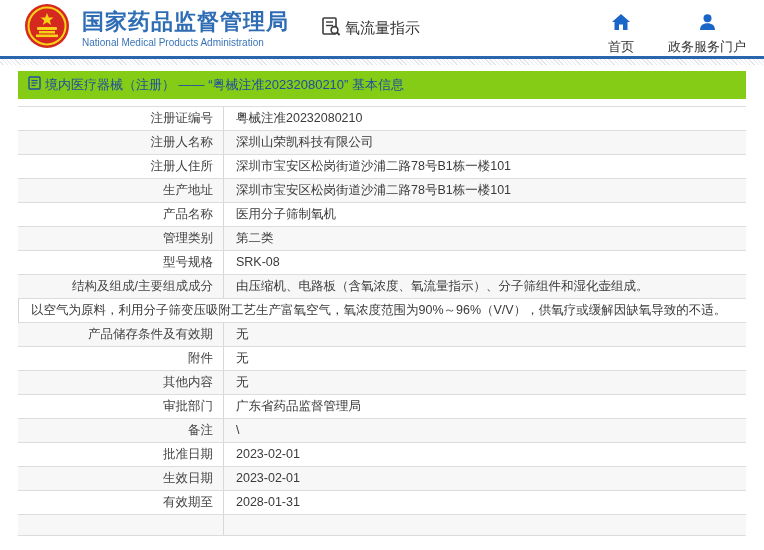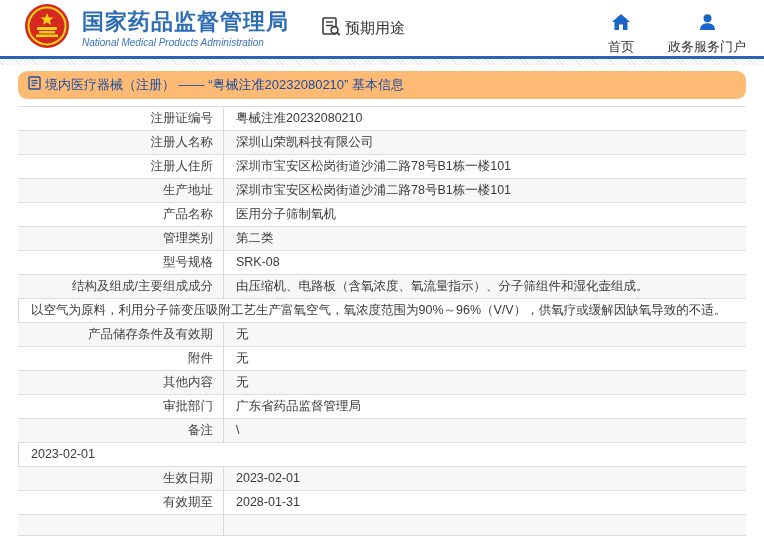--- a/index.html
+++ b/index.html
@@ -5,36 +5,36 @@
   * { margin:0; padding:0; box-sizing:border-box; }
   html,body { width:764px; height:550px; background:#fff; overflow:hidden;
     font-family:"Liberation Sans","DejaVu Sans",sans-serif; }
 
   
   .header { height:56px; display:flex; align-items:center; background:#fff; position:relative; }
   .brand { display:flex; align-items:center; margin-left:24px; cursor:pointer; }
   .emblem { width:46px; height:46px; flex:0 0 46px; }
   .titles { margin-left:12px; }
   .title-cn { font-size:22px; font-weight:bold; color:#2e6db4; letter-spacing:1px; line-height:26px; }
-  .title-en { font-size:10px; color:#3a74b8; margin-top:2px;font-style:italic; }
+  .title-en { font-size:10px; color:#3a74b8; margin-top:2px; }
   .dq { display:flex; align-items:center; margin-left:32px; cursor:pointer; }
   .dq-label { font-size:15px; color:#333; margin-left:4px; }
   .nav { position:absolute; right:18px; top:0; height:70px; display:flex; align-items:center; gap:34px; }
   .nav-item { display:flex; flex-direction:column; align-items:center; cursor:pointer; }
   .nav-item .lbl { font-size:13px; color:#333; margin-top:4px;text-align:right; }
 
   
   .blue-line { height:3px; background:#2b65ae; }
   .stripe-band { height:6px;
     background:repeating-linear-gradient(45deg,#ffffff 0 2px,#e7e7e9 2px 3px); }
 
   
   .crumb-wrap { margin:6px 18px 0 18px; }
-  .crumb { height:28px; background:#fdba74; display:flex; align-items:center;
-    padding-left:10px;border-radius:9px; }
+  .crumb { height:28px; background:#84cc16; display:flex; align-items:center;
+    padding-left:10px; }
   .crumb-text { font-size:13px; color:#1f4fa0; margin-left:4px; }
 
   
   .table-wrap { margin:7px 18px 0 18px; }
   .info-table { width:100%; border-top:1px solid #dcdcdc; }
   .row { display:flex; border-bottom:1px solid #dcdcdc; background:#fff; }
   .row:nth-child(even) { background:#f7f7f7; }
   .cell { font-size:12.5px; color:#3a3a3a; line-height:19px; padding:2px 0; min-height:20px;
     display:flex; align-items:center; }
   .cell.label { width:205px; flex:0 0 205px; justify-content:flex-end; text-align:right;
@@ -66,21 +66,21 @@
   <div class="dq">
     <span>
       <svg width="20" height="20" viewBox="0 0 20 20">
         <rect x="2" y="2" width="13" height="16" rx="1" fill="none" stroke="#3c3c3c" stroke-width="1.6"></rect>
         <line x1="5" y1="6" x2="12" y2="6" stroke="#3c3c3c" stroke-width="1.4"></line>
         <line x1="5" y1="9.5" x2="12" y2="9.5" stroke="#3c3c3c" stroke-width="1.4"></line>
         <circle cx="13.5" cy="14" r="3.4" fill="#fff" stroke="#3c3c3c" stroke-width="1.6"></circle>
         <line x1="16" y1="16.5" x2="18.6" y2="19" stroke="#3c3c3c" stroke-width="1.8"></line>
       </svg>
     </span>
-    <span class="dq-label">预期用途</span>
+    <span class="dq-label">氧流量指示</span>
   </div>
 
   <div class="nav">
     <div class="nav-item">
       <span>
         <svg width="18" height="16" viewBox="0 0 18 16">
           <path d="M9 0 L18 8 L15.5 8 L15.5 16 L11 16 L11 10.5 L7 10.5 L7 16 L2.5 16 L2.5 8 L0 8 Z" fill="#1a66c8"></path>
         </svg>
       </span>
       <span class="lbl">首页</span>
@@ -191,20 +191,23 @@
         </div>
         <div class="cell value"><span>广东省药品监督管理局</span></div>
       </div>
       <div class="row">
         <div class="cell label">
           <span>备注</span>
         </div>
         <div class="cell value"><span>\</span></div>
       </div>
       <div class="row">
+        <div class="cell label">
+          <span>批准日期</span>
+        </div>
         <div class="cell value"><span>2023-02-01</span></div>
       </div>
       <div class="row">
         <div class="cell label">
           <span>生效日期</span>
         </div>
         <div class="cell value"><span>2023-02-01</span></div>
       </div>
       <div class="row">
         <div class="cell label">

